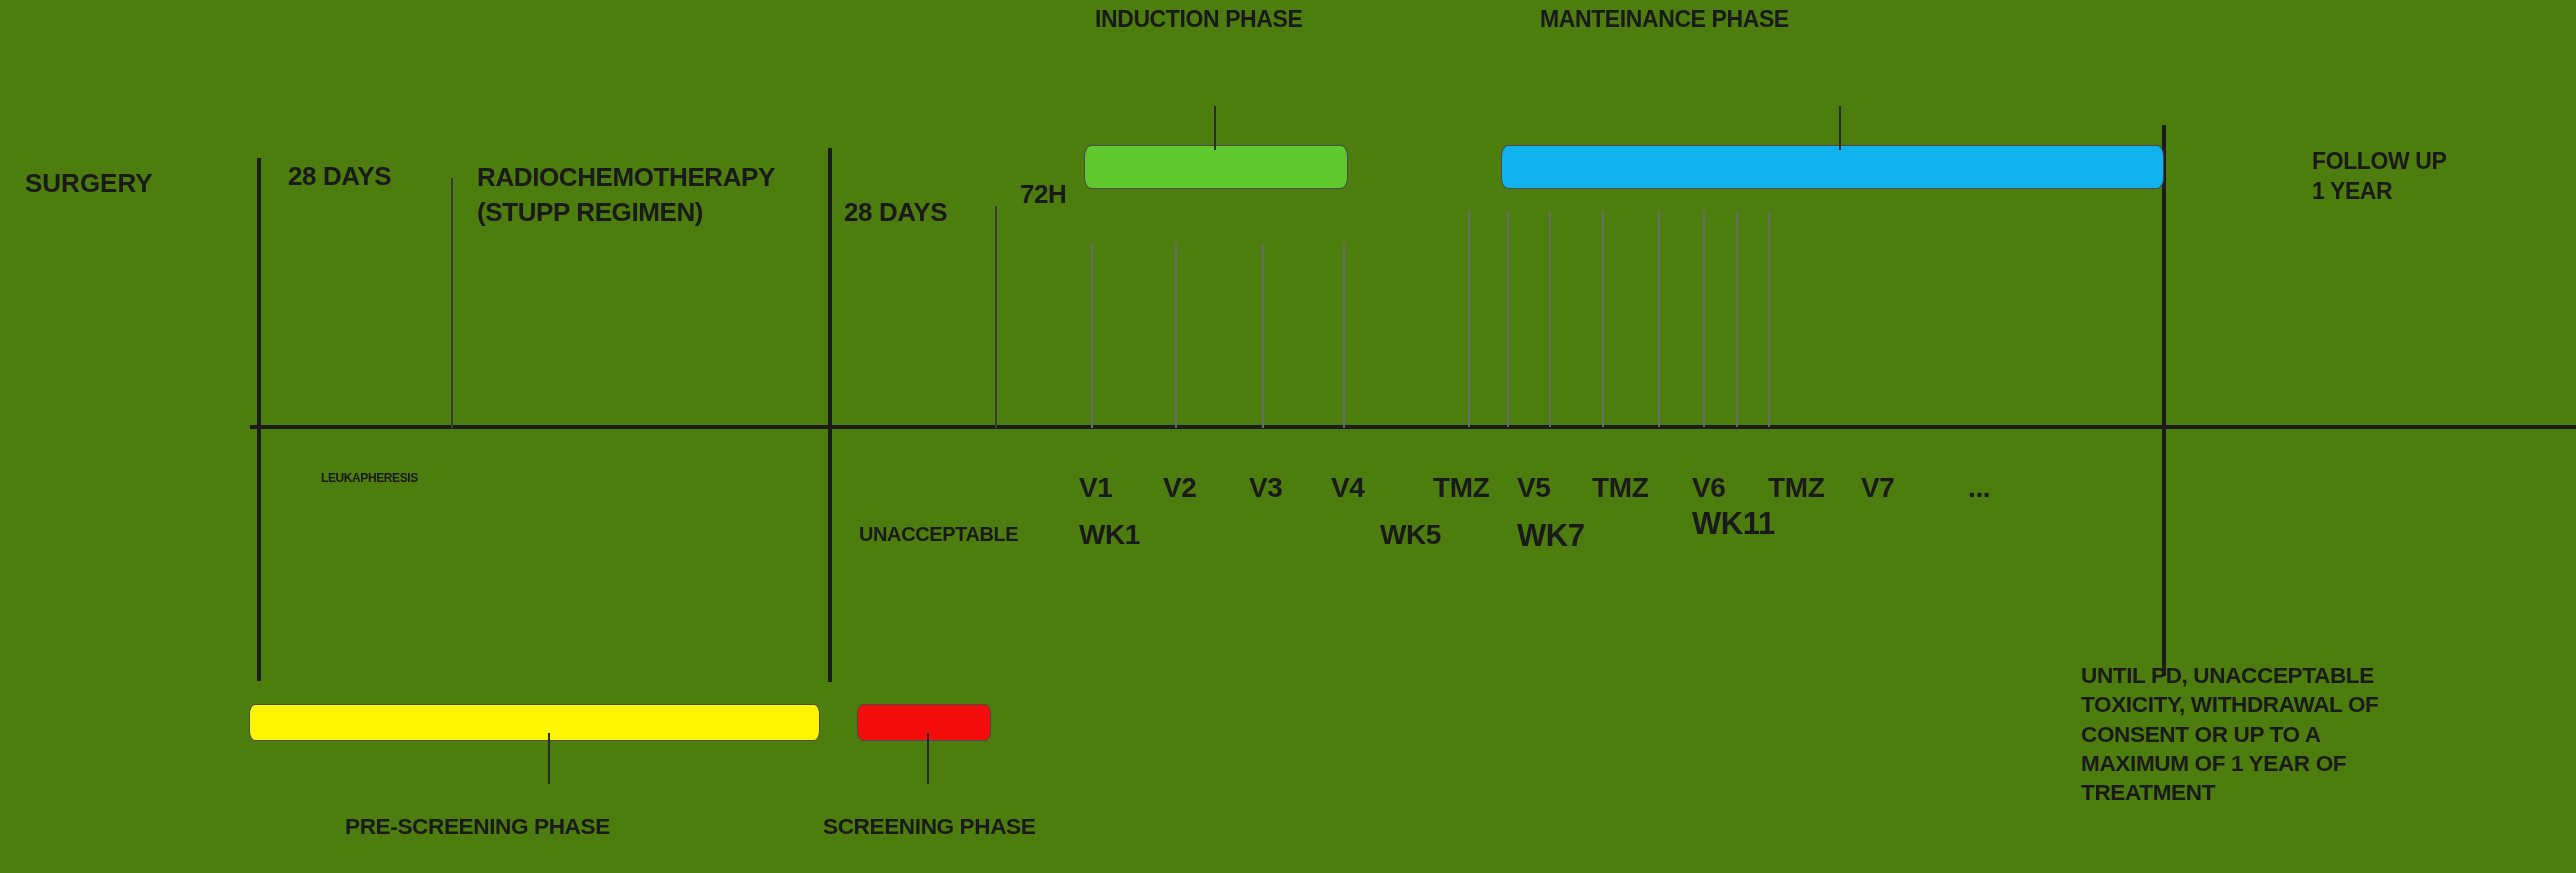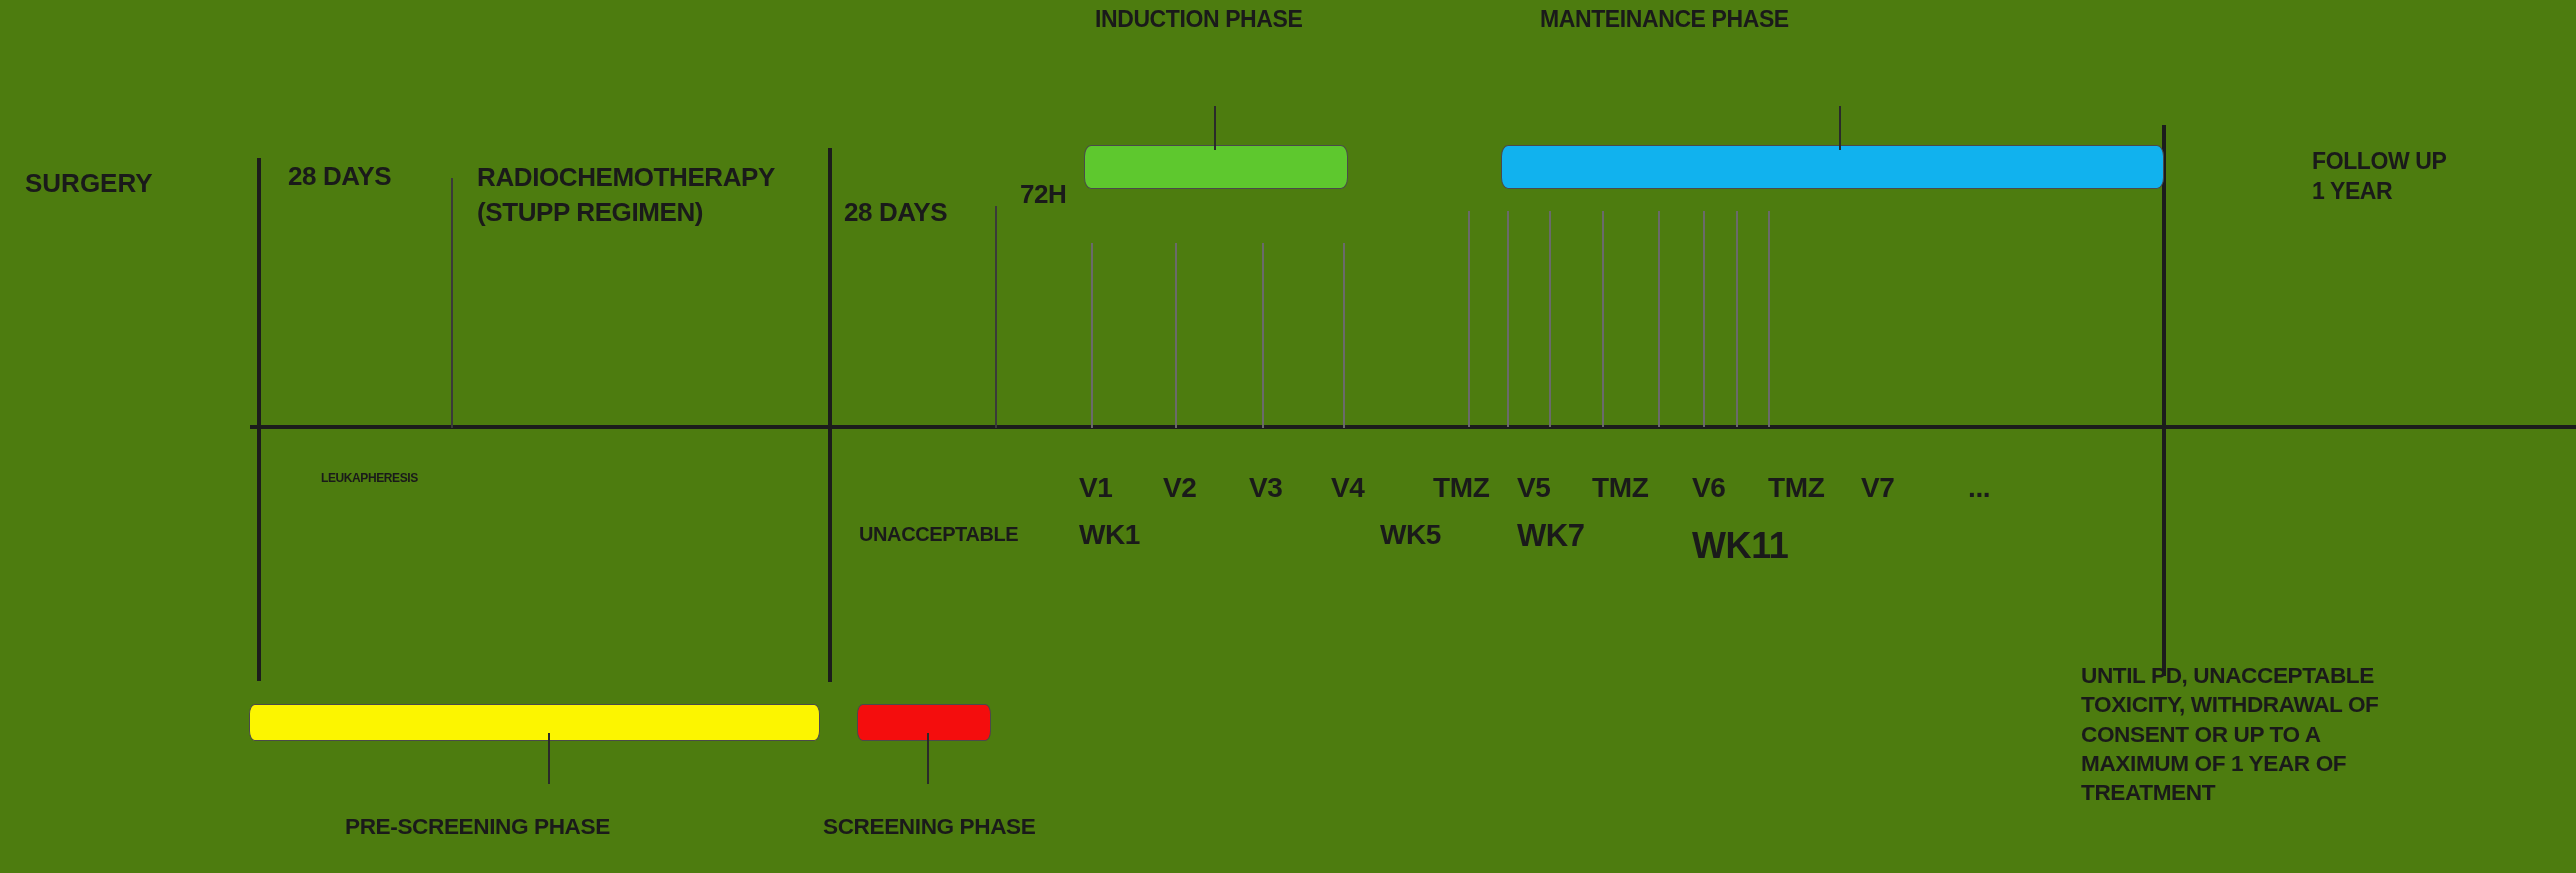--- a/index.html
+++ b/index.html
@@ -96,21 +96,21 @@
 
   <div class="lbl" style="left:1433px;top:471px;font-size:28px;">TMZ</div>
   <div class="lbl" style="left:1380px;top:518px;font-size:28px;">WK5</div>
 
   <div class="lbl" style="left:1517px;top:471px;font-size:28px;">V5</div>
   <div class="lbl" style="left:1517px;top:518px;font-size:31px;">WK7</div>
 
   <div class="lbl" style="left:1592px;top:471px;font-size:28px;">TMZ</div>
 
   <div class="lbl" style="left:1692px;top:471px;font-size:28px;">V6</div>
-  <div class="lbl" style="left:1692px;top:525px;font-size:36px;">WK11</div>
+  <div class="lbl" style="left:1692px;top:506px;font-size:31px;">WK11</div>
 
   <div class="lbl" style="left:1768px;top:471px;font-size:28px;">TMZ</div>
 
   <div class="lbl" style="left:1861px;top:471px;font-size:28px;">V7</div>
 
   <div class="lbl" style="left:1968px;top:471px;font-size:28px;">...</div>
 
   <div class="bar bar-yellow" style="left:249px;top:704px;width:571px;height:37px;border-radius:5.6px/10px;"></div>
   <div class="stem" style="left:548px;top:733px;height:51px;"></div>
   <div class="lbl" style="left:345px;top:814px;font-size:22.6px;">PRE-SCREENING PHASE</div>

